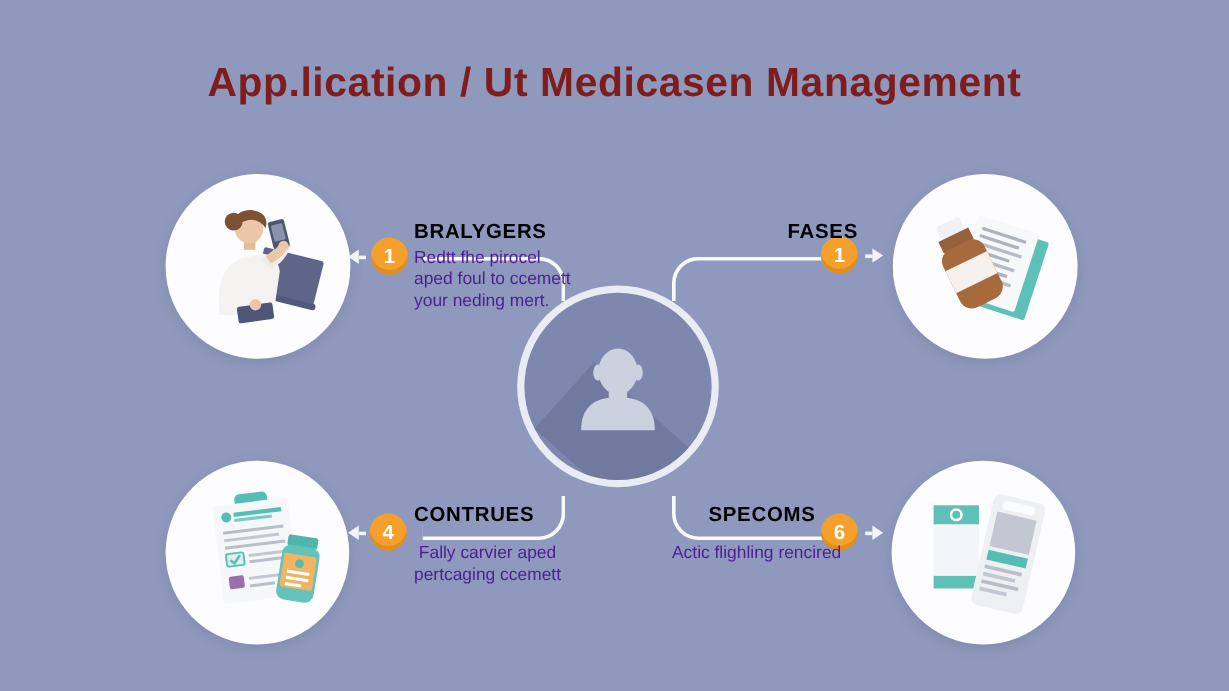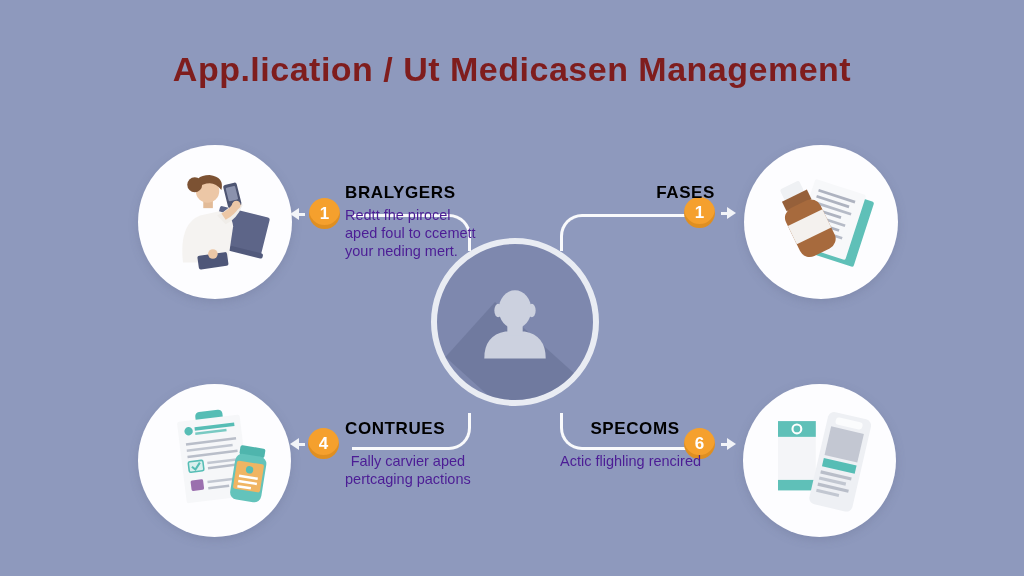--- a/index.html
+++ b/index.html
@@ -222,19 +222,19 @@
   <div>your neding mert.</div>
 </div>
 
 <div class="abs step-head h-tr">FASES</div>
 <div class="abs step-body t-tr">
 </div>
 
 <div class="abs step-head h-bl">CONTRUES</div>
 <div class="abs step-body t-bl">
   <div>Fally carvier aped</div>
-  <div>pertcaging pactions</div>
+  <div>pertcaging ccemett</div>
 </div>
 
 <div class="abs step-head h-br">SPECOMS</div>
 <div class="abs step-body t-br">
   <div>Actic flighling rencired</div>
 </div>
 
 </body></html>

